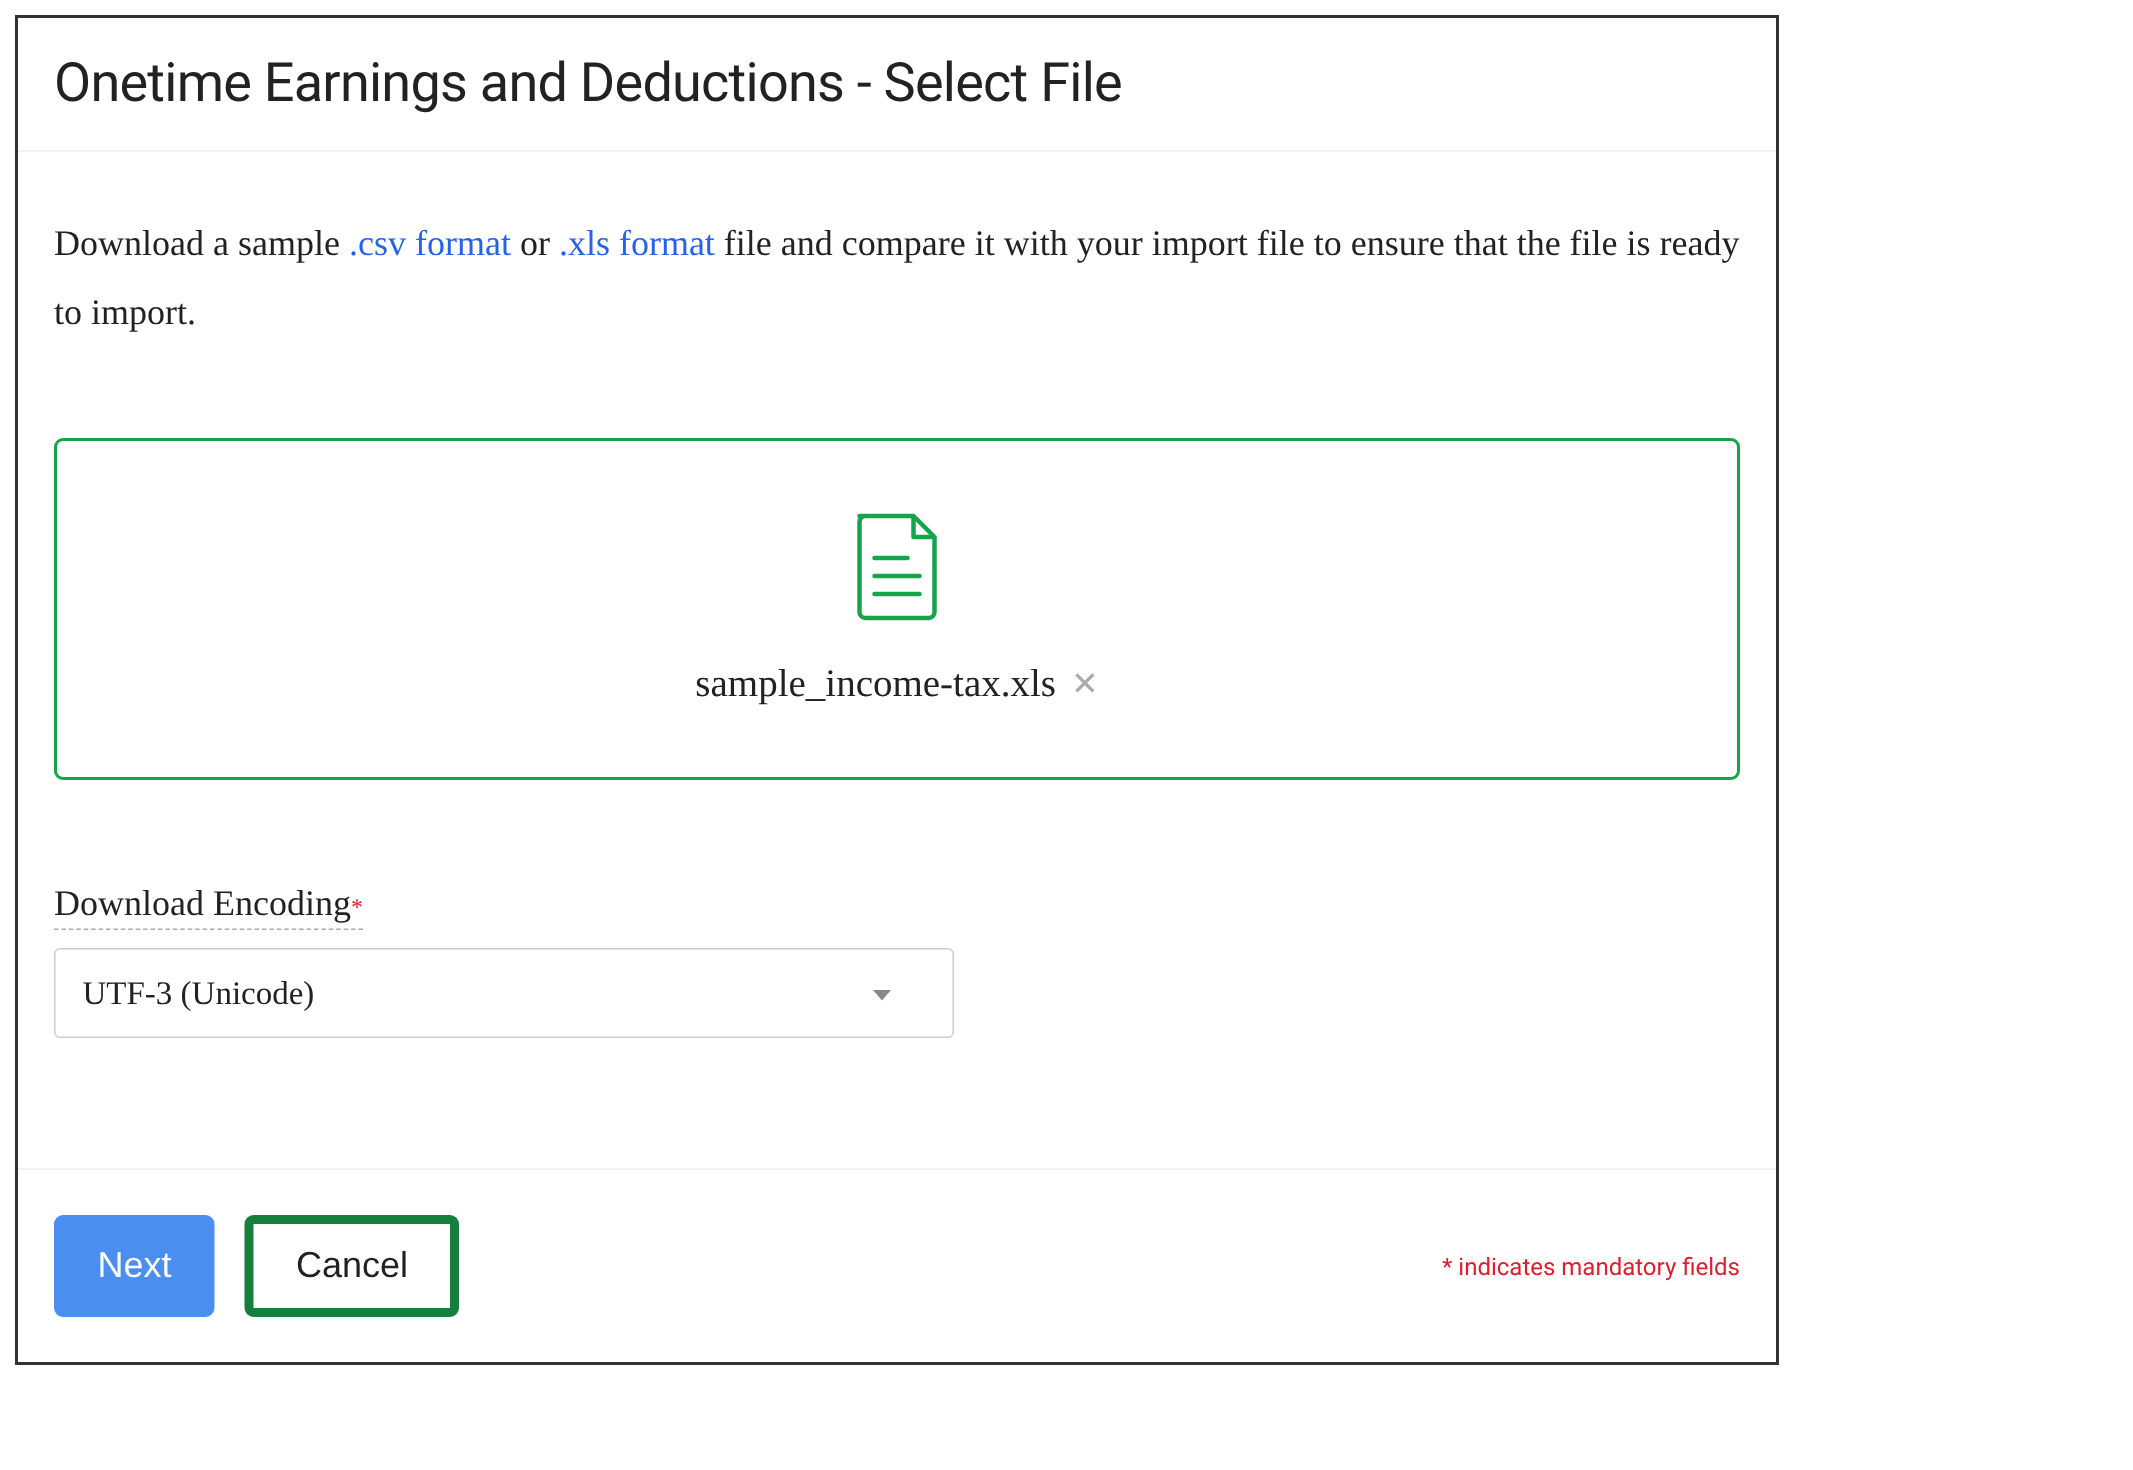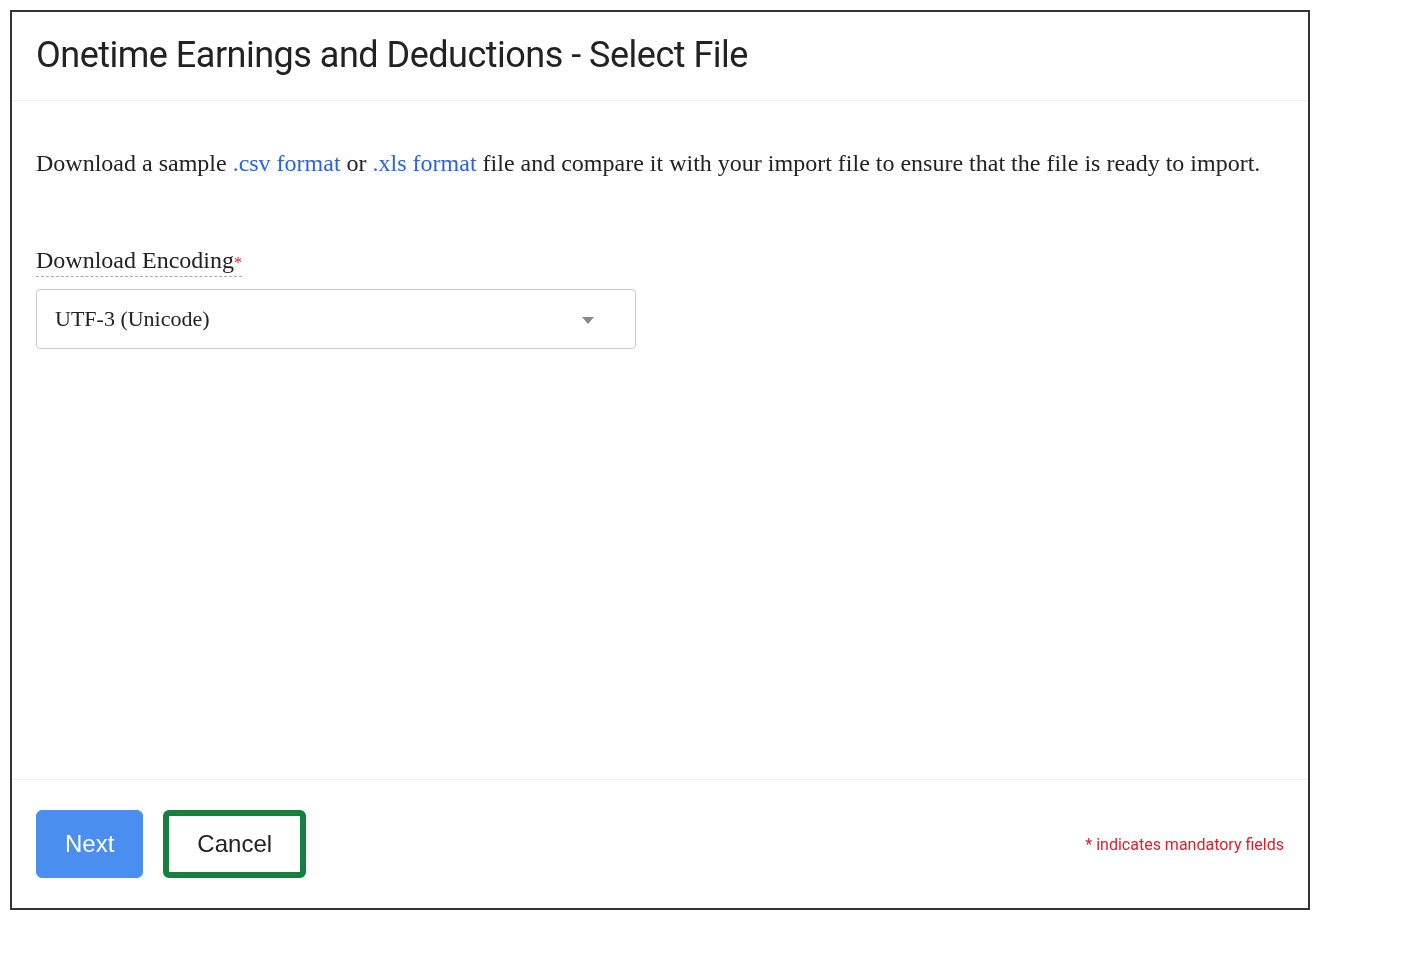--- a/index.html
+++ b/index.html
@@ -3,21 +3,21 @@
 <meta charset="utf-8">
 <style>
   * { box-sizing: border-box; margin: 0; padding: 0; }
   body {
     font-family: -apple-system, BlinkMacSystemFont, "Segoe UI", Roboto, "Helvetica Neue", Arial, sans-serif;
     background: #fff;
     padding: 10px;
   }
   .panel {
     border: 2px solid #333;
-    width: 1300px;
+    width: 1176px;
     min-height: 900px;
     padding: 0;
     display: flex;
     flex-direction: column;
   }
   .header {
     padding: 22px 24px 24px 24px;
     border-bottom: 1px solid #eee;
   }
   .page-title {
@@ -150,20 +150,35 @@
   <div class="content">
 
     <p class="instruction">
       <span>Download a sample </span>
       <a>.csv format</a>
       <span> or </span>
       <a>.xls format</a>
       <span> file and compare it with your import file to ensure that the file is ready to import.</span>
     </p>
 
+    <div class="dropzone">
+      <div class="file-icon">
+        <svg width="58" height="72" viewBox="0 0 58 72" fill="none">
+          <path d="M4 2 H40 L54 16 V66 A4 4 0 0 1 50 70 H8 A4 4 0 0 1 4 66 V6 A4 4 0 0 1 8 2 Z" stroke="#15a44a" stroke-width="3" fill="none" stroke-linejoin="round"></path>
+          <path d="M40 2 V16 H54" stroke="#15a44a" stroke-width="3" fill="none" stroke-linejoin="round"></path>
+          <line x1="14" y1="30" x2="36" y2="30" stroke="#15a44a" stroke-width="3" stroke-linecap="round"></line>
+          <line x1="14" y1="42" x2="44" y2="42" stroke="#15a44a" stroke-width="3" stroke-linecap="round"></line>
+          <line x1="14" y1="54" x2="44" y2="54" stroke="#15a44a" stroke-width="3" stroke-linecap="round"></line>
+        </svg>
+      </div>
+      <div class="file-row">
+        <span class="file-name">sample_income-tax.xls</span>
+        <span class="remove-x">✕</span>
+      </div>
+    </div>
 
     <div>
       <div class="field-label-wrap">
         <span class="field-label">Download Encoding</span><span class="req">*</span>
       </div>
       <div class="select-wrap">
         <div class="select-box">
           <span>UTF-3 (Unicode)</span>
           <span class="caret-down">
             <svg width="14" height="10" viewBox="0 0 14 10">

